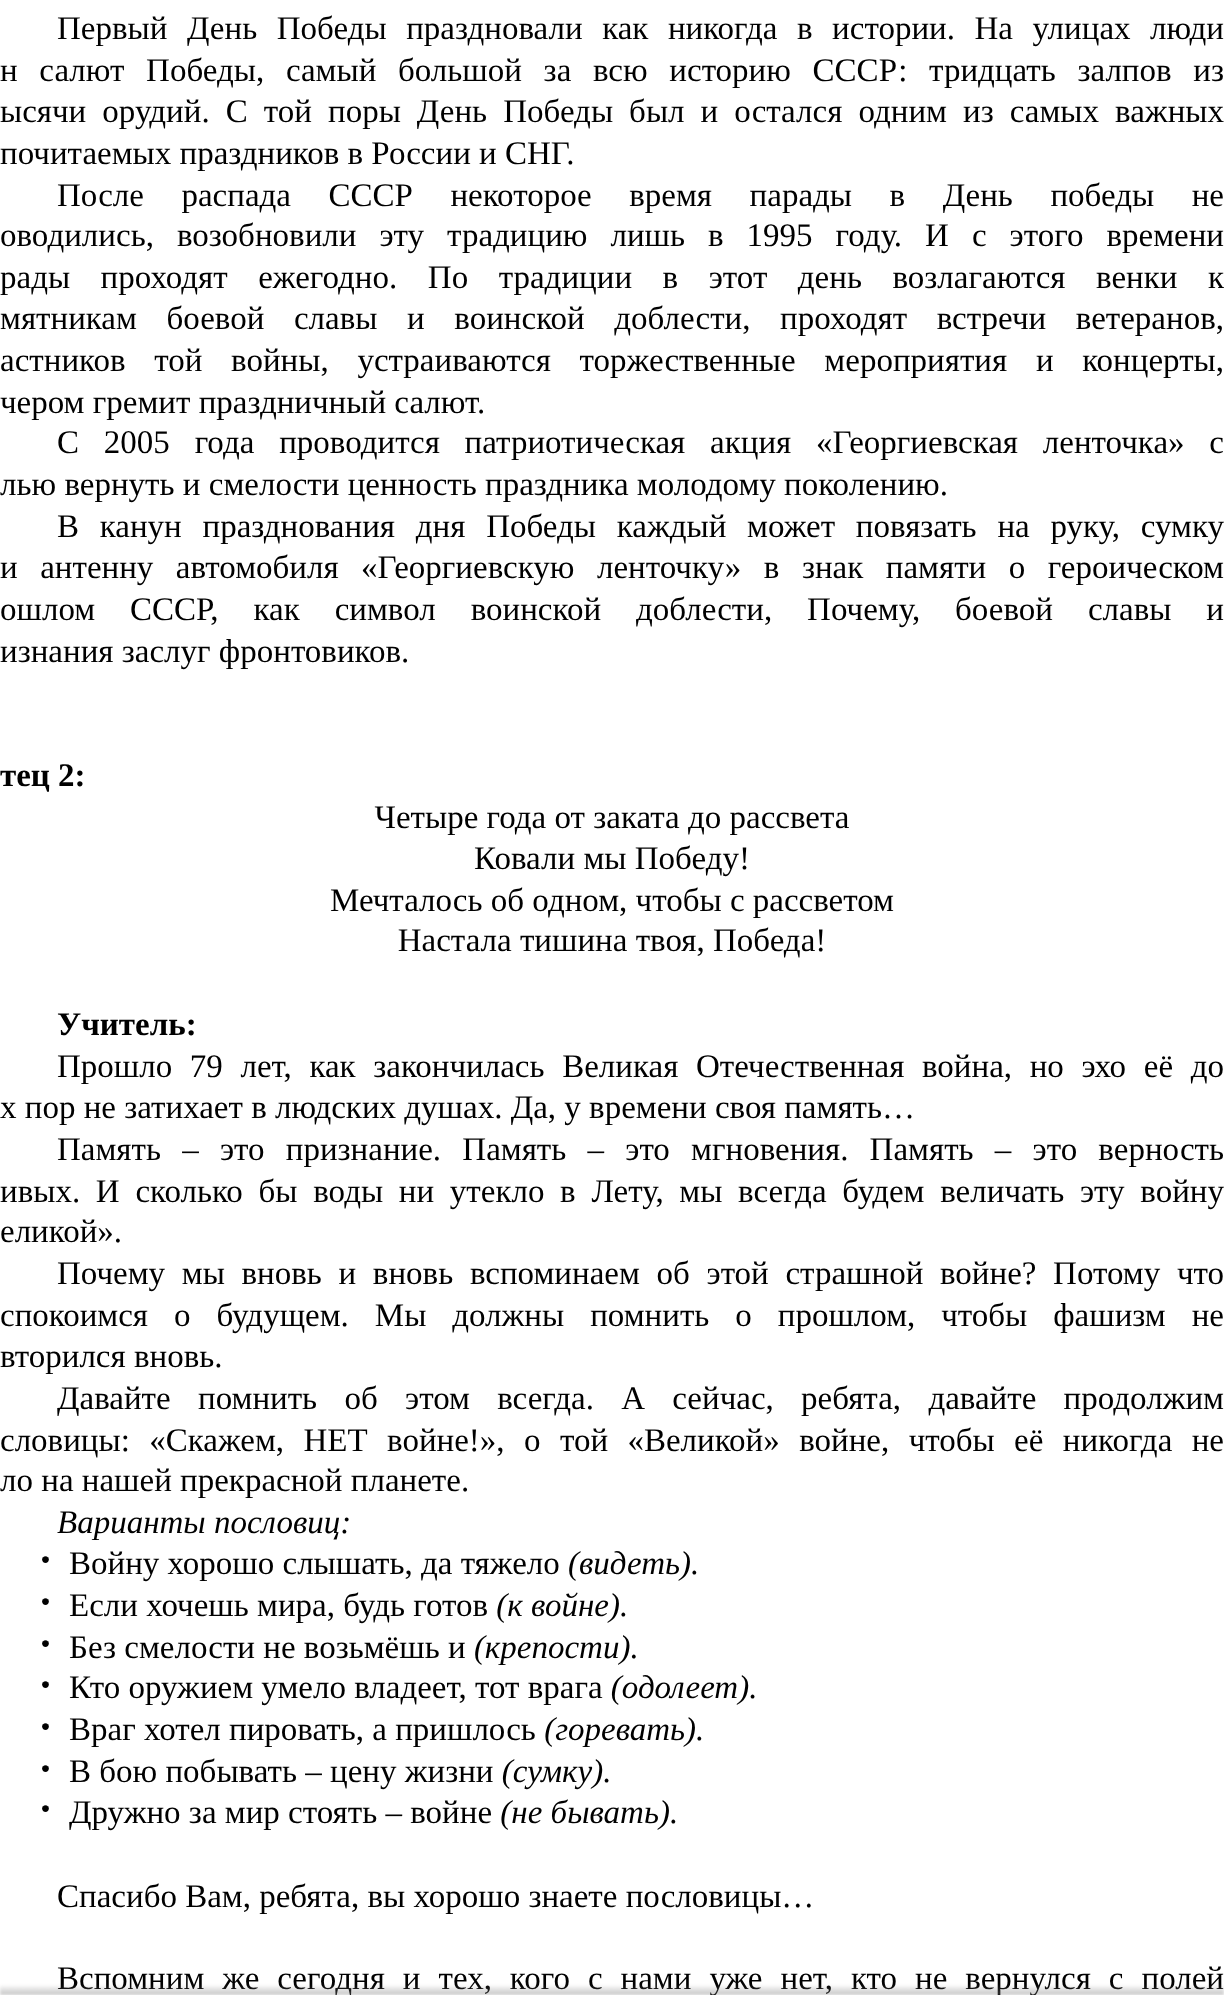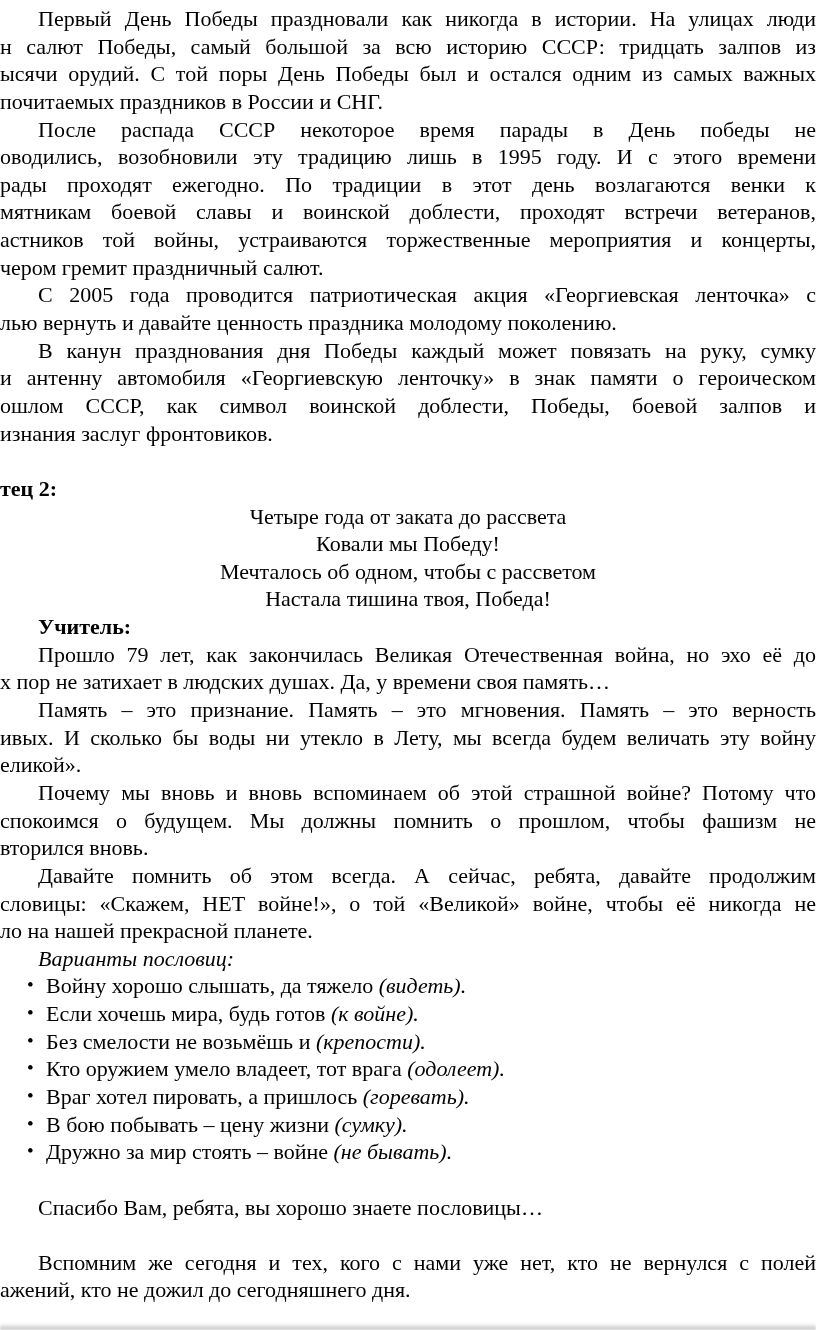--- a/index.html
+++ b/index.html
@@ -22,21 +22,21 @@
     line-height: 27.65px;
     width: 816px;
     overflow: hidden;
   }
   
   .j  { text-align: justify; text-align-last: justify; }
   
   .l  { text-align: right; text-align-last: left; }
   .indent { text-indent: 38px; }
   .center { text-align-last: center; }
-  .b { font-weight: bold; }
+  .b { font-weight: bold; margin-top: 28px; }
   .i { font-style: italic; }
   .bullet {
     position: relative;
     padding-left: 46px;
     text-align: left;
   }
   .bullet .dot {
     position: absolute;
     left: 27px; top: -1px;
     font-size: 19px;
@@ -61,25 +61,25 @@
   <div class="row l">почитаемых праздников в России и СНГ.</div>
 
   <div class="row j indent">После распада СССР некоторое время парады в День победы не</div>
   <div class="row j">оводились, возобновили эту традицию лишь в 1995 году. И с этого времени</div>
   <div class="row j">рады проходят ежегодно. По традиции в этот день возлагаются венки к</div>
   <div class="row j">мятникам боевой славы и воинской доблести, проходят встречи ветеранов,</div>
   <div class="row j">астников той войны, устраиваются торжественные мероприятия и концерты,</div>
   <div class="row l">чером гремит праздничный салют.</div>
 
   <div class="row j indent">С 2005 года проводится патриотическая акция «Георгиевская ленточка» с</div>
-  <div class="row l">лью вернуть и давайте ценность праздника молодому поколению.</div>
+  <div class="row l">лью вернуть и смелости ценность праздника молодому поколению.</div>
 
   <div class="row j indent">В канун празднования дня Победы каждый может повязать на руку, сумку</div>
   <div class="row j">и антенну автомобиля «Георгиевскую ленточку» в знак памяти о героическом</div>
-  <div class="row j">ошлом СССР, как символ воинской доблести, Победы, боевой залпов и</div>
+  <div class="row j">ошлом СССР, как символ воинской доблести, Почему, боевой славы и</div>
   <div class="row l">изнания заслуг фронтовиков.</div>
 
   <div class="row"></div>
 
   <div class="row l b">тец 2:</div>
 
   <div class="row center">Четыре года от заката до рассвета</div>
   <div class="row center">Ковали мы Победу!</div>
   <div class="row center">Мечталось об одном, чтобы с рассветом</div>
   <div class="row center">Настала тишина твоя, Победа!</div>

